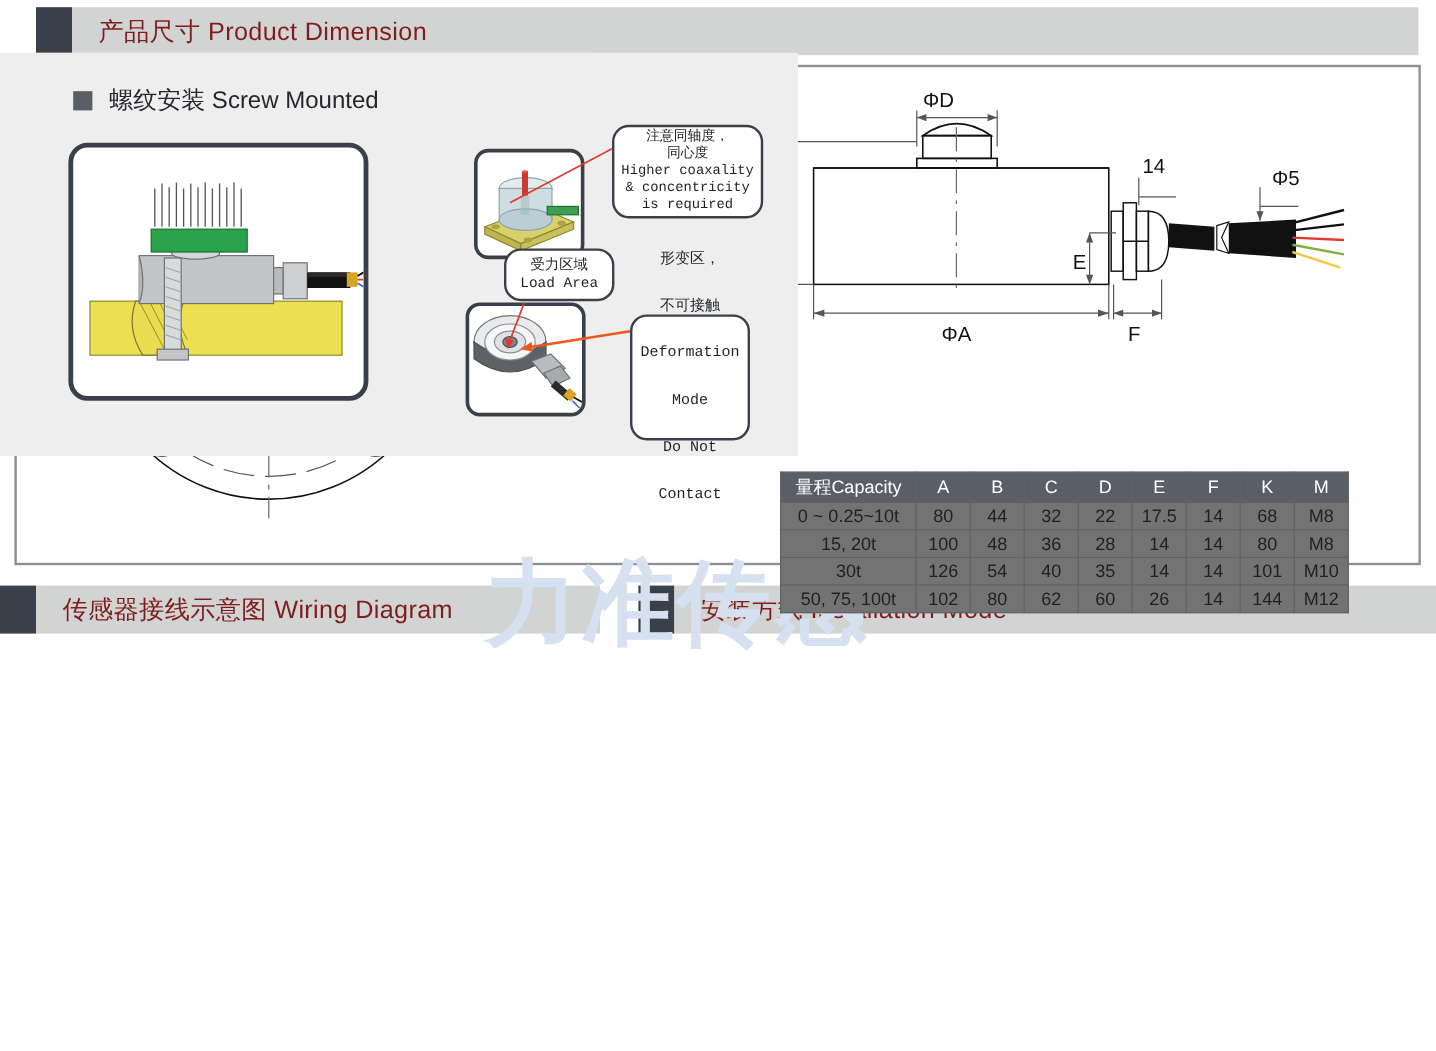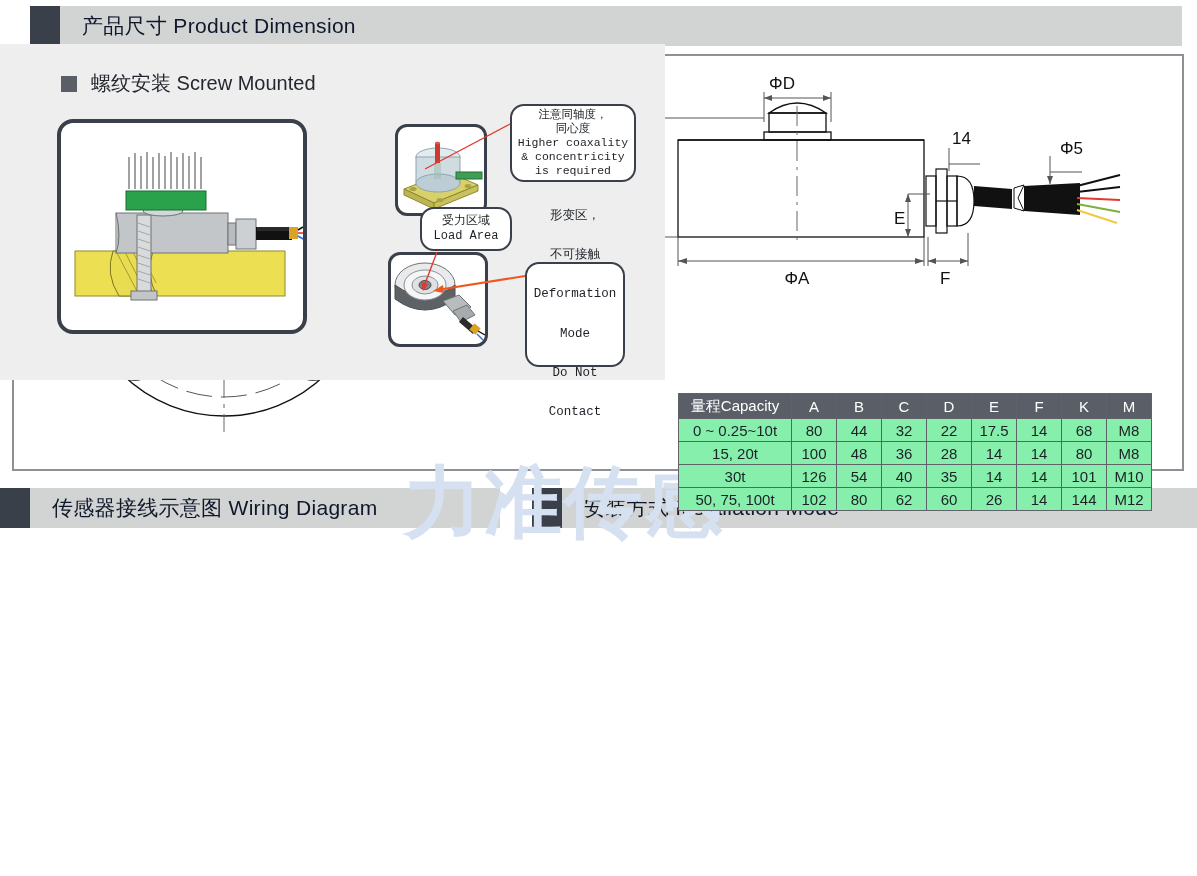--- a/index.html
+++ b/index.html
@@ -12,21 +12,21 @@
   }
 
   
   .sec-header { display: flex; align-items: stretch; height: 40px; }
   .sec-header .blk { width: 30px; background: #3a4049; flex: none; }
   .sec-header .bar {
     flex: 1; background: #d2d3d3; display: flex; align-items: center;
     padding-left: 22px;
   }
   .sec-header .bar span {
-    font-size: 21px; color: #0f172a; letter-spacing: .3px;
+    font-size: 21px; color: #7f1d1d; letter-spacing: .3px;
     font-family: "Liberation Sans", "DejaVu Sans", sans-serif;
   }
 
   
   #dim-section { position: absolute; left: 30px; top: 6px; width: 1152px; }
   #dim-panel {
     position: absolute; left: 12px; top: 54px;
     width: 1172px; height: 417px;
     border: 2px solid #8d9095; background: #fff;
   }
@@ -34,22 +34,22 @@
   
   #watermark {
     position: absolute; left: 390px; top: 395px;
     font-size: 78px; font-weight: bold; color: #d5e0f0;
     letter-spacing: 2px; z-index: 1; pointer-events: none;
     font-family: "DejaVu Sans", sans-serif;
   }
 
   
   #spec-table {
-    position: absolute; left: 664px; top: 337px;
-    border-collapse: collapse; z-index: 3; background: #86efac;
+    position: absolute; left: 636px; top: 337px;
+    border-collapse: collapse; z-index: 3; background: #737373;
   }
   #spec-table th, #spec-table td {
     border: 1px solid #5f6268; text-align: center;
     font-size: 15px; color: #1d2126; height: 23px;
     font-family: "Liberation Sans", "DejaVu Sans", sans-serif;
   }
   #spec-table th {
     background: #5a5f67; color: #fff; font-weight: normal; height: 25px;
   }
   #spec-table th.cap, #spec-table td.cap { width: 113px; }

